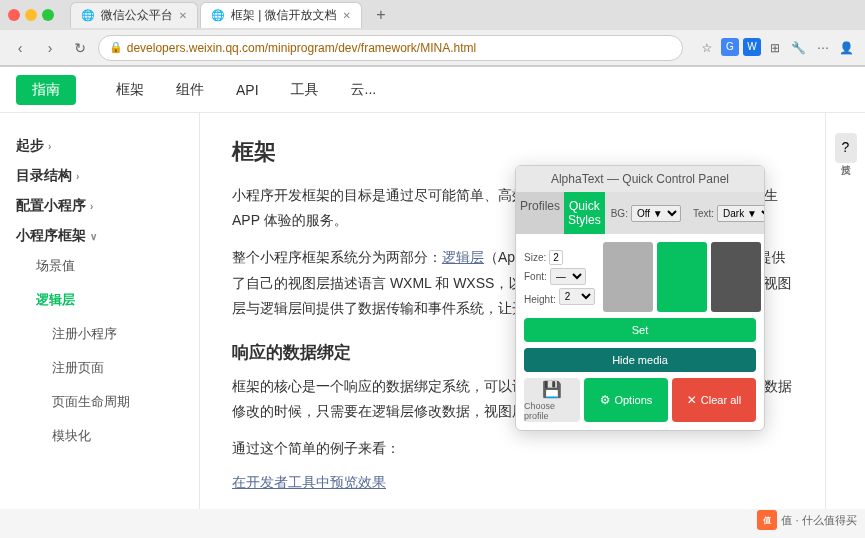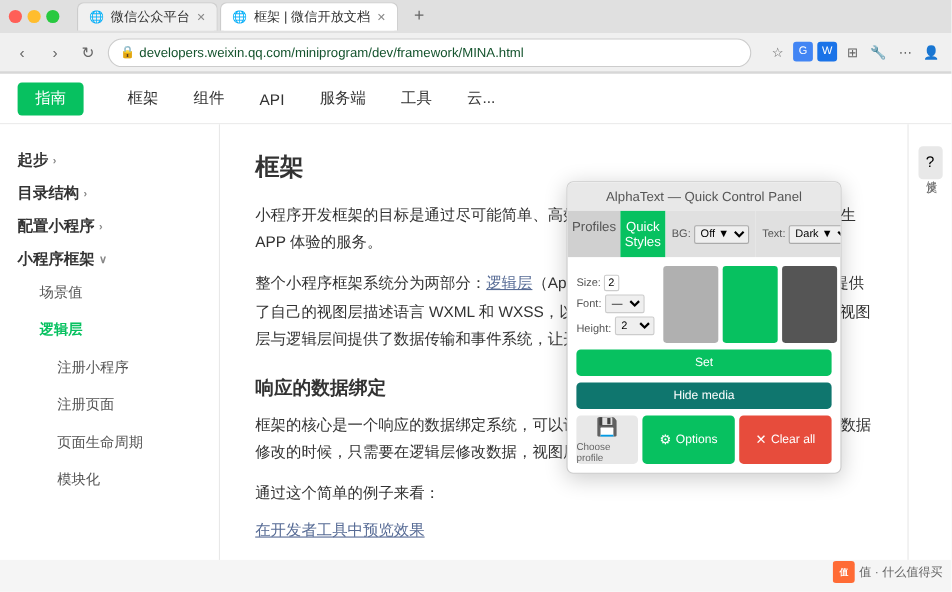--- a/index.html
+++ b/index.html
@@ -99,40 +99,39 @@
       <div class="new-tab-btn">+</div>
     </div>
   </div>
 
   <div class="browser-addressbar">
     <div class="nav-btn">‹</div>
     <div class="nav-btn">›</div>
     <div class="nav-btn">↻</div>
     <div class="address-bar">
       <span style="color:#666; margin-right:4px; font-size:11px;">🔒</span>
-      <span style="font-size:12px; color:#14532d;text-align:center;">developers.weixin.qq.com/miniprogram/dev/framework/MINA.html</span>
+      <span style="font-size:12px; color:#a16207;text-align:center;">developers.weixin.qq.com/miniprogram/dev/framework/MINA.html</span>
     </div>
     <div class="address-bar-icons">
       <div class="addr-icon">☆</div>
       <div class="addr-icon" style="font-size:10px; background:#4285f4; color:#fff; border-radius:3px; width:18px; height:18px;">G</div>
       <div class="addr-icon" style="font-size:10px; background:#1a73e8; color:#fff; border-radius:3px; width:18px; height:18px;">W</div>
       <div class="addr-icon">⊞</div>
       <div class="addr-icon">🔧</div>
       <div class="addr-icon">⋯</div>
       <div class="addr-icon">👤</div>
     </div>
   </div>
 </div>
 
 <div class="site-nav">
   <div class="nav-guide-btn">指南</div>
   <div class="nav-item">框架</div>
   <div class="nav-item">组件</div>
   <div class="nav-item">API</div>
-  <div class="nav-item">服务端</div>
   <div class="nav-item">工具</div>
   <div class="nav-item">云...</div>
 </div>
 
 <div class="main-layout">
 
   <div class="sidebar">
     <div class="sidebar-group">
       <span>起步</span>
       <span class="arrow">›</span>

